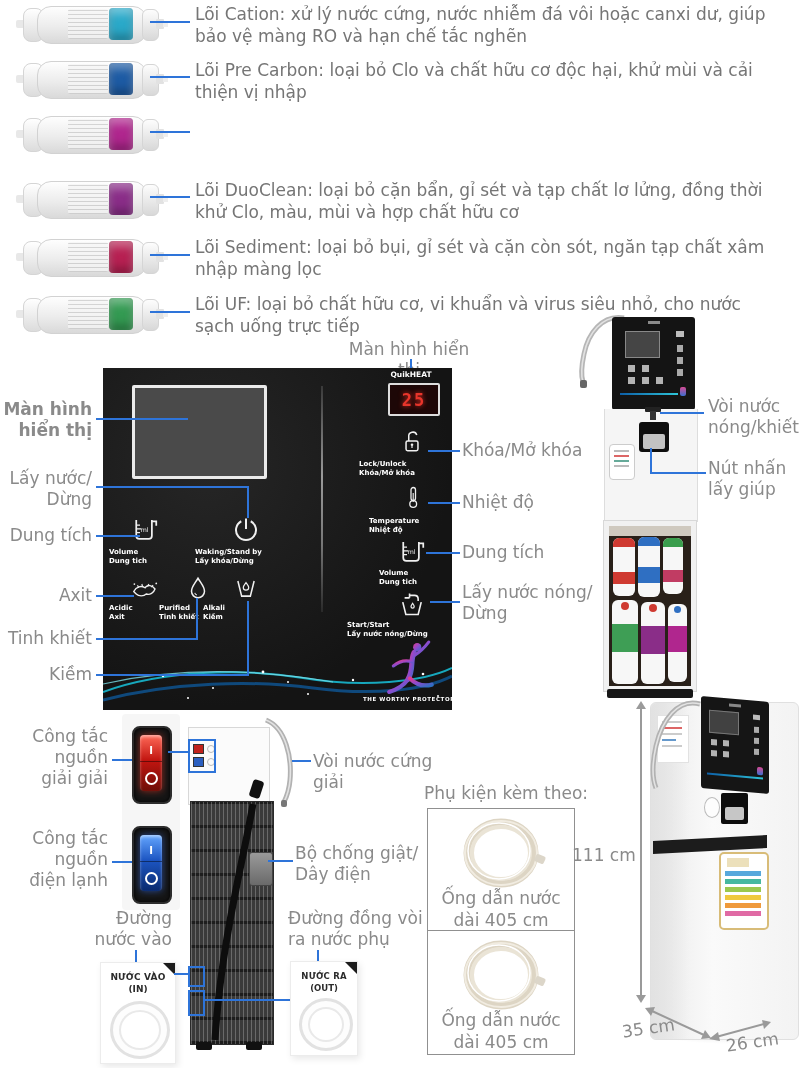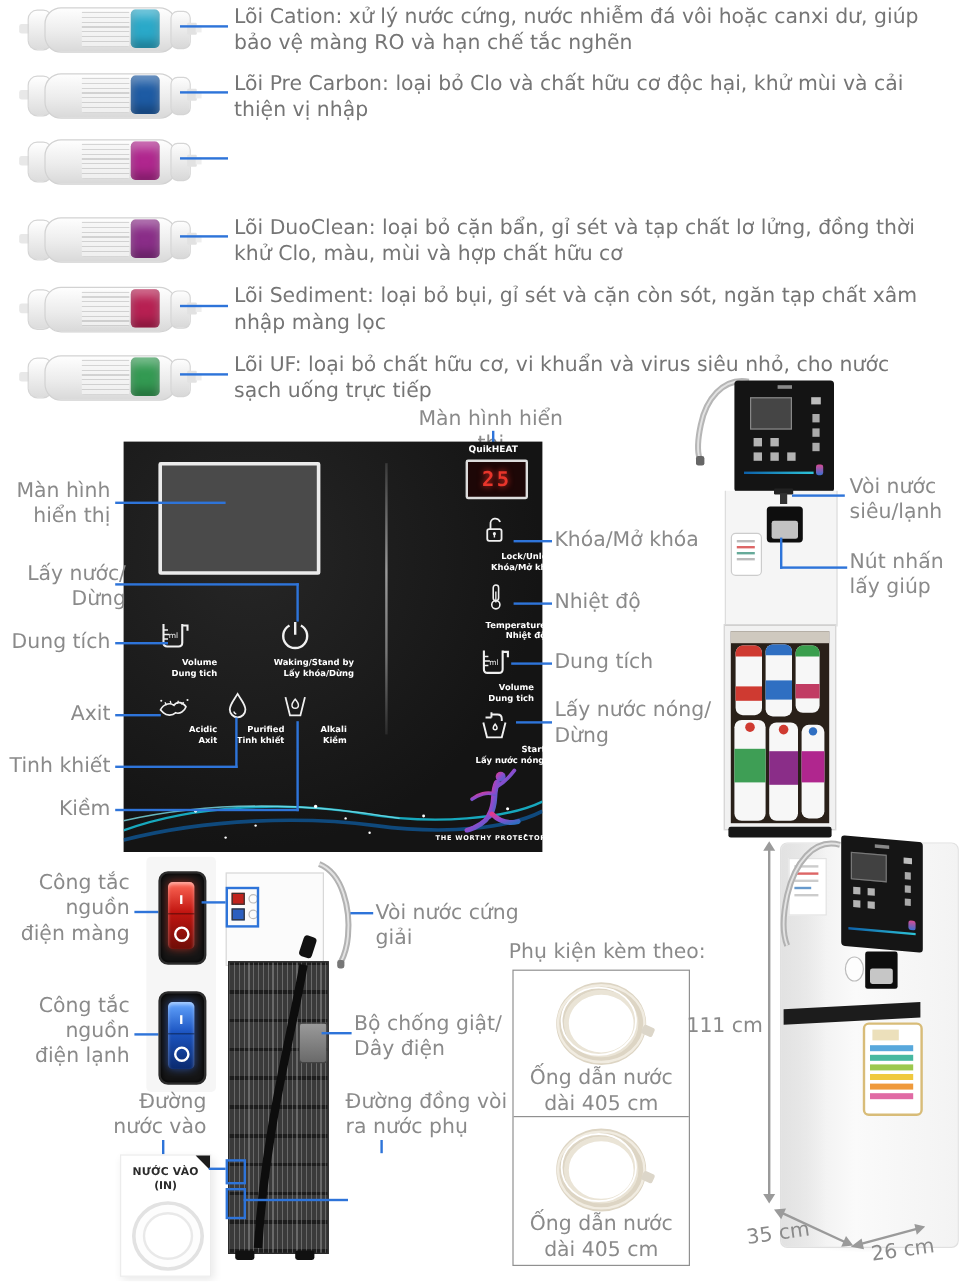--- a/index.html
+++ b/index.html
@@ -27,21 +27,21 @@
   .cart .nipR{position:absolute;left:140px;top:13px;width:8px;height:10px;background:#e2e2e2;border-radius:1px;}
   .cart .tipR{position:absolute;left:147px;top:15px;width:5px;height:6px;background:#eee;}
   
   #panel{position:absolute;left:103px;top:368px;width:349px;height:342px;background:radial-gradient(circle at 30% 28%,#262626,#141414 70%);}
   #panel .screen{position:absolute;left:29px;top:17px;width:129px;height:88px;background:#4a4a4a;border:3px solid #ebebeb;border-radius:2px;}
   #panel .divider{position:absolute;left:218px;top:18px;width:2px;height:226px;background:linear-gradient(180deg,#3a3a3a,#9a9a9a 40%,#777 70%,#2a2a2a);}
   .quik{position:absolute;left:278px;top:2px;width:60px;color:#fff;font-size:7.5px;font-weight:bold;text-align:center;}
   .led{position:absolute;left:285px;top:15px;width:48px;height:29px;background:#1d0707;border:2px solid #ddd;border-radius:2px;
        display:flex;align-items:center;justify-content:center;color:#e8352b;font-family:"DejaVu Sans Mono",monospace;
        font-size:17px;font-weight:bold;letter-spacing:2px;text-shadow:0 0 5px rgba(235,50,40,.9);}
-  .pc{position:absolute;color:#fff;font-size:7px;font-weight:bold;text-align:right;line-height:8.5px;}
+  .pc{position:absolute;color:#fff;font-size:7px;font-weight:bold;text-align:left;line-height:8.5px;}
   .picon{position:absolute;}
   .picon svg{display:block;}
   .slogan{position:absolute;left:256px;top:328px;width:100px;color:#fff;font-size:5.5px;letter-spacing:.6px;text-align:center;font-weight:bold;}
   
   .switch{position:absolute;width:36px;height:74px;background:#161616;border:2px solid #2c2c2c;border-radius:8px;box-shadow:inset 0 0 4px #000;}
   .rocker{position:absolute;left:6px;top:7px;width:22px;height:56px;border-radius:4px;}
   .rocker.red{background:linear-gradient(180deg,#ff6a58,#c21510 45%,#6e0d07);box-shadow:0 0 7px rgba(255,60,40,.55),inset 0 2px 3px rgba(255,255,255,.45);}
   .rocker.blue{background:linear-gradient(180deg,#64a6ff,#1c55c2 45%,#0a2a6e);box-shadow:0 0 7px rgba(60,120,255,.55),inset 0 2px 3px rgba(255,255,255,.45);}
   .rocker .i{position:absolute;left:0;top:10px;width:100%;text-align:center;color:#fff;font-size:10px;font-weight:bold;}
   .rocker .o{position:absolute;left:50%;margin-left:-6px;bottom:6px;width:9px;height:9px;border:2px solid #fff;border-radius:50%;}
@@ -284,27 +284,27 @@
       <circle cx="34" cy="7" r="4" fill="url(#dg)"></circle>
       <path d="M31,12 C27,20 31,28 25,38" stroke="url(#dg)" stroke-width="5" fill="none" stroke-linecap="round"></path>
       <path d="M31,15 C38,11 42,6 45,2" stroke="url(#dg)" stroke-width="3" fill="none" stroke-linecap="round"></path>
       <path d="M29,21 C23,19 16,21 11,25" stroke="url(#dg)" stroke-width="3" fill="none" stroke-linecap="round"></path>
       <path d="M25,38 C21,44 14,48 7,50" stroke="url(#dg)" stroke-width="4" fill="none" stroke-linecap="round"></path>
       <path d="M27,37 C33,43 40,45 48,43" stroke="url(#dg)" stroke-width="4" fill="none" stroke-linecap="round"></path>
     </svg>
     <div class="slogan">THE WORTHY PROTECTOR</div>
   </div>
 
-  <div class="co r" style="left:0;top:399px;width:92px;">
+  <div class="co r" style="left:0;top:399px;width:92px;font-weight:bold;">
     <div>Màn hình</div>
     <div>hiển thị</div>
   </div>
   <div class="blh" style="left:96px;top:418px;width:92px;"></div>
 
-  <div class="co r" style="left:0;top:468px;width:92px;padding-left:13px;">
+  <div class="co r" style="left:0;top:468px;width:92px;">
     <div>Lấy nước/</div>
     <div>Dừng</div>
   </div>
   <div class="blh" style="left:96px;top:486px;width:153px;"></div>
   <div class="blv" style="left:247px;top:486px;height:32px;"></div>
 
   <div class="co r" style="left:0;top:525px;width:92px;">Dung tích</div>
   <div class="blh" style="left:96px;top:535px;width:44px;"></div>
 
   <div class="co r" style="left:0;top:585px;width:92px;">Axit</div>
@@ -392,36 +392,36 @@
     </div>
     <div class="filterslim" style="left:59px;top:78px;width:19px;height:78px;">
       <div class="abs" style="left:0;top:22px;width:100%;height:26px;background:#b0268e;"></div>
       <div class="abs" style="left:6px;top:2px;width:7px;height:7px;background:#2f6fc2;border-radius:50%;"></div>
     </div>
   </div>
   <div class="abs" style="left:607px;top:689px;width:86px;height:9px;background:#171717;border-radius:2px;"></div>
 
   <div class="co" style="left:708px;top:396px;width:92px;">
     <div>Vòi nước</div>
-    <div>siêu/lạnh</div>
+    <div>nóng/khiết</div>
   </div>
   <div class="blh" style="left:660px;top:412px;width:44px;"></div>
 
   <div class="co" style="left:708px;top:458px;width:92px;">
     <div>Nút nhấn</div>
     <div>lấy giúp</div>
   </div>
   <div class="blv" style="left:650px;top:448px;height:26px;"></div>
   <div class="blh" style="left:650px;top:472px;width:56px;"></div>
 
   <div class="abs" style="left:122px;top:714px;width:58px;height:196px;background:#f6f6f6;border-radius:4px;"></div>
   <div class="co r" style="left:0;top:726px;width:108px;">
     <div>Công tắc</div>
     <div>nguồn</div>
-    <div>điện màng</div>
+    <div>giải giải</div>
   </div>
   <div class="blh" style="left:112px;top:759px;width:20px;"></div>
   <div class="switch" style="left:132px;top:726px;">
     <div class="rocker red">
       <div class="i">I</div>
       <div class="seam"></div>
       <div class="o"></div>
     </div>
   </div>
   <div class="co r" style="left:0;top:828px;width:108px;">
@@ -487,20 +487,28 @@
   <div class="blh" style="left:174px;top:973px;width:14px;"></div>
   <div class="bbox" style="left:188px;top:966px;width:13px;height:17px;"></div>
   <div class="bbox" style="left:188px;top:990px;width:13px;height:22px;"></div>
   <div class="blh" style="left:203px;top:999px;width:87px;"></div>
 
   <div class="co" style="left:288px;top:908px;width:142px;">
     <div>Đường đồng vòi</div>
     <div>ra nước phụ</div>
   </div>
   <div class="blv" style="left:317px;top:950px;height:11px;"></div>
+  <div class="port" style="left:290px;top:961px;width:66px;height:93px;">
+    <div class="fold"></div>
+    <div class="t1" style="font-size:8.5px;">NƯỚC RA</div>
+    <div class="t2" style="font-size:8.5px;">(OUT)</div>
+    <div class="ring" style="left:8px;top:36px;width:48px;height:47px;">
+      <div class="inner"></div>
+    </div>
+  </div>
 
   <div class="co" style="left:424px;top:783px;width:170px;">Phụ kiện kèm theo:</div>
   <div class="accbox" style="left:427px;top:808px;width:146px;height:245px;">
     <div class="abs" style="left:0;top:121px;width:146px;height:1px;background:#909090;"></div>
     <svg class="abs" style="left:25px;top:8px;" width="96" height="72" viewBox="0 0 96 72">
       <ellipse cx="48" cy="36" rx="34" ry="31" stroke="#ddd5c4" stroke-width="7" fill="none"></ellipse>
       <ellipse cx="48" cy="36" rx="29" ry="26" stroke="#eae4d6" stroke-width="4" fill="none"></ellipse>
       <ellipse cx="48" cy="36" rx="36" ry="32" stroke="#f1ece1" stroke-width="2" fill="none"></ellipse>
       <ellipse cx="46" cy="34" rx="31" ry="28" stroke="#fff" stroke-width="1.5" fill="none"></ellipse>
       <rect x="82" y="38" width="10" height="8" rx="2" fill="#dcd6c9" transform="rotate(24 87 42)"></rect>

